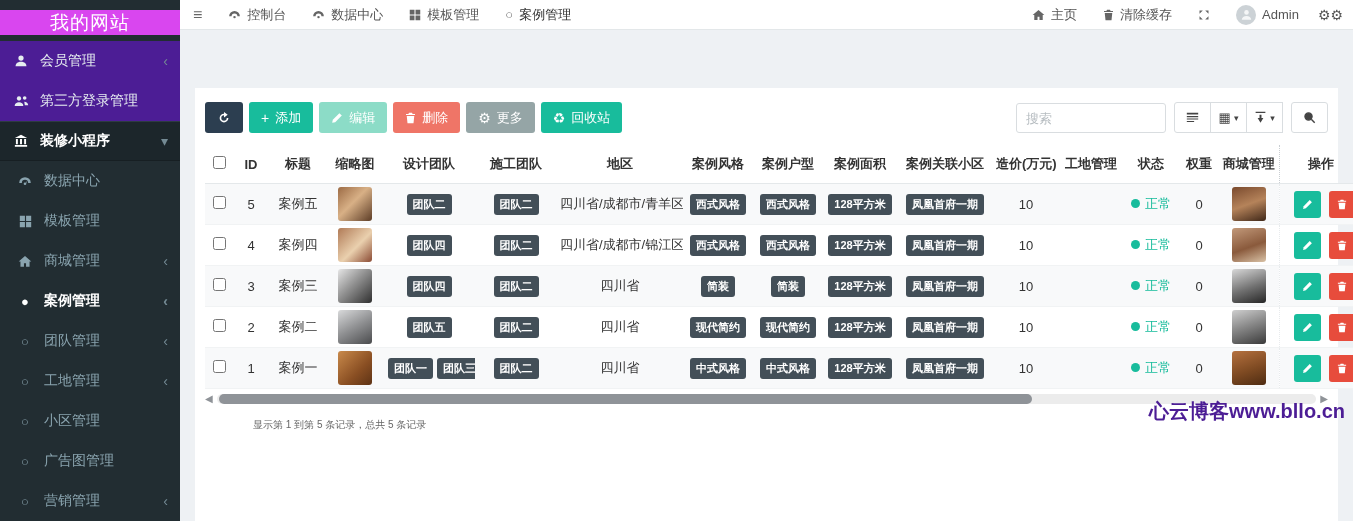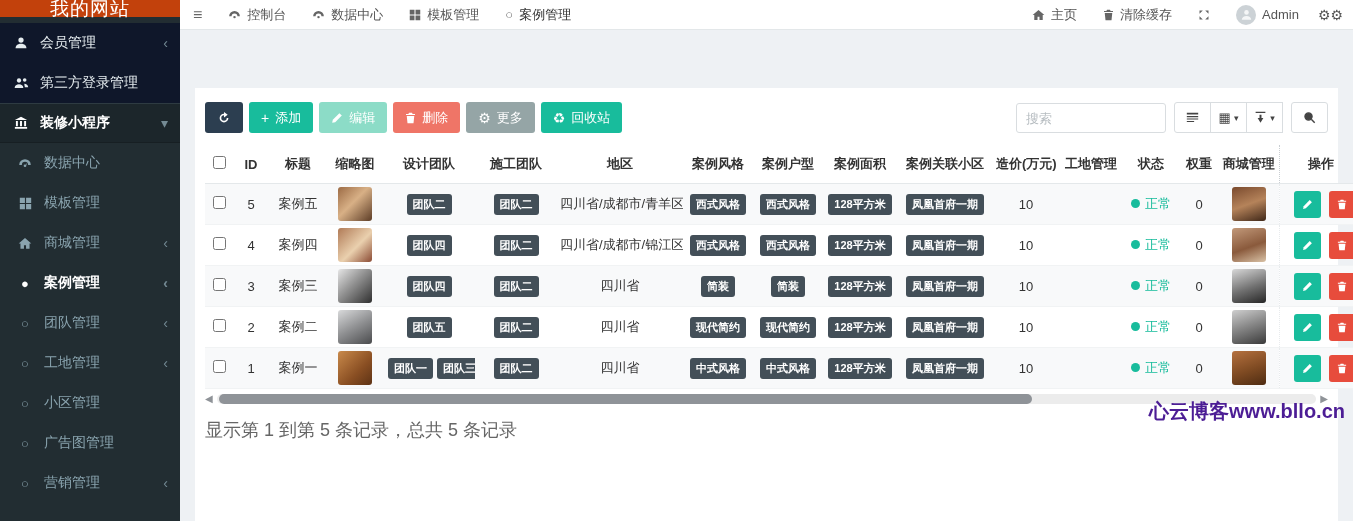--- a/index.html
+++ b/index.html
@@ -2,24 +2,24 @@
 <html><head>
 <meta charset="utf-8">
 <style>
   * { box-sizing: border-box; margin: 0; padding: 0; }
   html,body { width:1353px; height:521px; overflow:hidden; }
   body { font-family:"Liberation Sans","DejaVu Sans",sans-serif; background:#eef1f4; position:relative; font-size:13px; color:#333; }
   svg { display:block; }
 
   
   .sidebar { position:absolute; left:0; top:0; width:180px; height:521px; background:#222d32; z-index:5; }
-  .brand { height:17px; background:#c2410c; color:#fff; font-size:19px; display:flex; align-items:center; justify-content:center; letter-spacing:1px; }
+  .brand { height:25px; background:#d946ef; color:#fff; font-size:19px; display:flex; align-items:center; justify-content:center; letter-spacing:1px;margin-top:10px; }
   .side-nav { padding-top:6px; }
   .side-item { height:40px; display:flex; align-items:center; gap:10px; padding:0 12px; color:#e6edf0; font-size:14px; cursor:pointer; }
-  .side-top { background:#0f172a; }
+  .side-top { background:#4c1d95; }
   .side-section { background:#1c262b; color:#fff; border-top:1px solid #2e3b42; border-bottom:1px solid #171f23; font-weight:bold; }
   .side-sub { color:#8aa4af; padding-left:16px; }
   .side-sub.active { color:#ffffff; font-weight:bold; }
   .side-icon { width:18px; display:flex; justify-content:center; align-items:center; flex:none; font-size:13px; }
   .side-icon svg { fill:currentColor; }
   .side-label { white-space:nowrap; overflow:hidden; }
   .side-chevron { margin-left:auto; color:#748a94; font-size:14px; }
 
   
   .navbar { position:absolute; left:180px; top:0; right:0; height:30px; background:#fff; border-bottom:1px solid #e3e7e9; display:flex; align-items:center; color:#555; z-index:4; overflow:hidden; }
@@ -77,21 +77,21 @@
   .act svg { fill:#fff; }
   .act-edit { background:#18bc9c; }
   .act-del { background:#e74c3c; }
   input[type=checkbox] { width:13px; height:13px; cursor:pointer; }
 
   
   .hscroll { display:flex; align-items:center; margin-top:5px; gap:4px; }
   .hs-arrow { color:#8f9398; font-size:10px; cursor:pointer; line-height:1; }
   .hs-track { flex:1; height:10px; border-radius:5px; background:#ececec; position:relative; }
   .hs-thumb { position:absolute; left:2px; top:0; height:10px; width:74%; background:#8f9398; border-radius:5px; cursor:pointer; }
-  .page-info { margin-top:14px; color:#666; font-size:18px; }
+  .page-info { margin-top:14px; color:#666; font-size:10px;margin-left:48px; }
   .watermark { position:absolute; top:368px; right:8px; font-size:20px; font-weight:bold; color:#4c1d95; white-space:nowrap; z-index:6; }
 </style>
 </head>
 <body>
 
 <aside class="sidebar">
   <div class="brand">我的网站</div>
   <nav class="side-nav">
     <div class="side-top">
       <div class="side-item">

